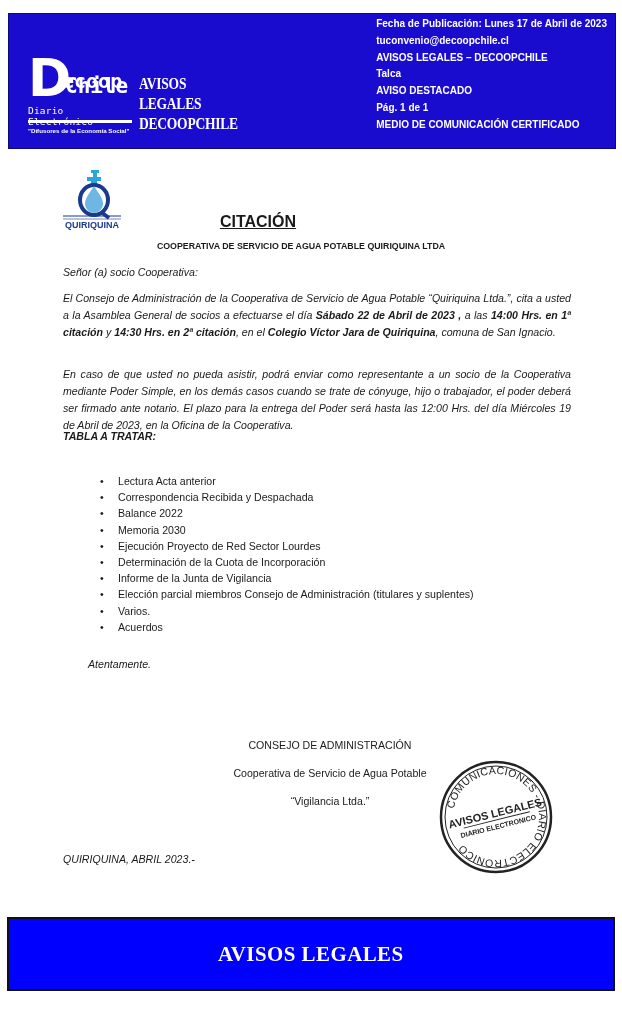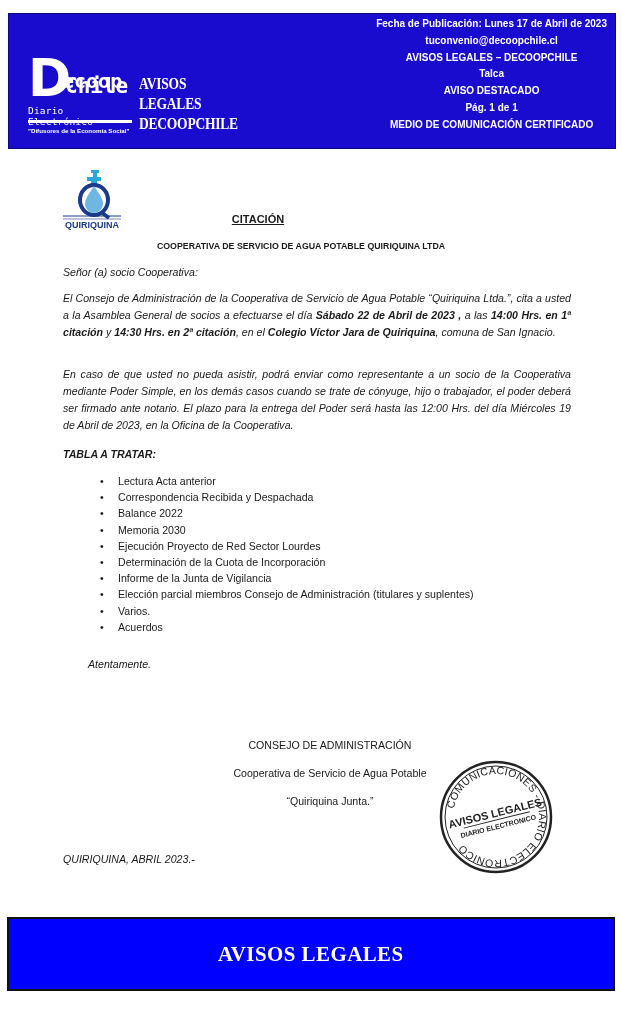--- a/index.html
+++ b/index.html
@@ -12,24 +12,24 @@
     background:#1a0ccf; border:1px solid #0b0880; box-sizing:border-box;
   }
   .logo { position:absolute; left:13px; top:36px; width:105px; height:90px; color:#fff; }
   .logo-d { position:absolute; left:6px; top:2px; font-family:"DejaVu Sans", sans-serif; font-weight:bold; font-size:52px; line-height:52px; }
   .logo-ecoop { position:absolute; left:40px; top:20px; font-family:"DejaVu Sans Mono", monospace; font-size:20px; line-height:22px; font-weight:bold; }
   .logo-chile { position:absolute; left:43px; top:25px; font-family:"DejaVu Sans Mono", monospace; font-size:21px; line-height:22px; font-weight:bold; }
   .logo-diario { position:absolute; left:6px; top:55px; font-family:"DejaVu Sans Mono", monospace; font-size:9.5px; letter-spacing:0.2px; }
   .logo-bar { position:absolute; left:6px; top:70px; width:104px; height:3px; background:#fff; }
   .logo-tag { position:absolute; left:6px; top:77px; font-size:6.2px; font-weight:bold; white-space:nowrap; }
   .hdr-title { position:absolute; left:130px; top:60px; color:#fff; font-family:"Liberation Serif", serif; font-weight:bold; font-size:16.5px; line-height:20px; transform:scaleX(0.82); transform-origin:left top; letter-spacing:-0.3px; }
-  .hdr-meta { position:absolute; right:8px; top:2px; color:#fff; font-weight:bold; font-size:10px; line-height:16.8px; text-align:center; }
+  .hdr-meta { position:absolute; right:8px; top:2px; color:#fff; font-weight:bold; font-size:10px; line-height:16.8px; text-align:left; }
 
   .quiriquina-logo { position:absolute; left:57px; top:168px; width:70px; height:62px; }
-  .title { position:absolute; left:0; width:516px; top:213px; text-align:center; font-weight:bold; font-size:11px; text-decoration:underline; }
+  .title { position:absolute; left:0; width:516px; top:213px; text-align:center; font-weight:bold; font-size:16px; text-decoration:underline; }
   .subtitle { position:absolute; left:0; width:602px; top:241px; text-align:center; font-weight:bold; font-size:8.8px; }
   .p { position:absolute; left:63px; width:508px; font-size:10.6px; line-height:17px; text-align:justify;font-style:italic; }
   .p b { font-weight:bold; }
   .list { position:absolute; left:100px; top:473px; margin:0; padding:0; list-style:none; font-size:10.6px; line-height:16.2px; }
   .list li { position:relative; padding-left:18px; }
   .list li .bullet { position:absolute; left:0; top:0; }
   .center-line { position:absolute; left:218px; width:224px; text-align:center; font-size:10.6px; }
   .stamp { position:absolute; left:438px; top:759px; width:116px; height:116px; }
   .footer-banner {
     position:absolute; left:7px; top:917px; width:608px; height:74px;
@@ -84,40 +84,40 @@
 <div class="subtitle">COOPERATIVA DE SERVICIO DE AGUA POTABLE QUIRIQUINA LTDA</div>
 
 <div class="p" style="top:264px;">Señor (a) socio Cooperativa:</div>
 
 <div class="p" style="top:290px;">
   <span>El Consejo de Administración de la Cooperativa de Servicio de Agua Potable “Quiriquina Ltda.”, cita a usted a la Asamblea General de socios a efectuarse el día </span><b>Sábado 22 de Abril de 2023 ,</b><span> a las </span><b>14:00 Hrs. en 1ª citación</b><span> y </span><b>14:30 Hrs. en 2ª citación</b><span>, en el </span><b>Colegio Víctor Jara de Quiriquina</b><span>, comuna de San Ignacio.</span>
 </div>
 
 <div class="p" style="top:366px;">En caso de que usted no pueda asistir, podrá enviar como representante a un socio de la Cooperativa mediante  Poder Simple, en los demás casos cuando se trate de cónyuge, hijo o trabajador, el poder deberá ser firmado ante notario.  El plazo para la entrega del Poder será hasta las 12:00 Hrs. del día Miércoles 19 de Abril de 2023, en la Oficina de la Cooperativa.</div>
 
-<div class="p" style="top:446px; font-weight:bold;">TABLA A TRATAR:</div>
+<div class="p" style="top:428px; font-weight:bold;">TABLA A TRATAR:</div>
 
 <ul class="list">
   <li><span class="bullet">•</span><span>Lectura Acta anterior</span></li>
   <li><span class="bullet">•</span><span>Correspondencia Recibida y Despachada</span></li>
   <li><span class="bullet">•</span><span>Balance 2022</span></li>
   <li><span class="bullet">•</span><span>Memoria 2030</span></li>
   <li><span class="bullet">•</span><span>Ejecución Proyecto de Red Sector Lourdes</span></li>
   <li><span class="bullet">•</span><span>Determinación de la Cuota de Incorporación</span></li>
   <li><span class="bullet">•</span><span>Informe de la Junta de Vigilancia</span></li>
   <li><span class="bullet">•</span><span>Elección parcial miembros Consejo de Administración (titulares y suplentes)</span></li>
   <li><span class="bullet">•</span><span>Varios.</span></li>
   <li><span class="bullet">•</span><span>Acuerdos</span></li>
 </ul>
 
 <div class="p" style="top:656px;margin-left:25px;">Atentamente.</div>
 
 <div class="center-line" style="top:739px;">CONSEJO DE ADMINISTRACIÓN</div>
 <div class="center-line" style="top:767px;">Cooperativa de Servicio de Agua Potable</div>
-<div class="center-line" style="top:795px;">“Quiriquina Junta.”</div>
+<div class="center-line" style="top:795px;">“Vigilancia Ltda.”</div>
 
 <div class="p" style="top:851px;">QUIRIQUINA, ABRIL 2023.-</div>
 
 <div class="stamp">
   <svg width="116" height="116" viewBox="0 0 116 116">
     <defs>
       <path id="ringpath" d="M 58 58 m -43 0 a 43 43 0 1 1 86 0 a 43 43 0 1 1 -86 0"></path>
     </defs>
     <circle cx="58" cy="58" r="55" fill="none" stroke="#222" stroke-width="2.5"></circle>
     <circle cx="58" cy="58" r="51" fill="none" stroke="#222" stroke-width="1"></circle>

